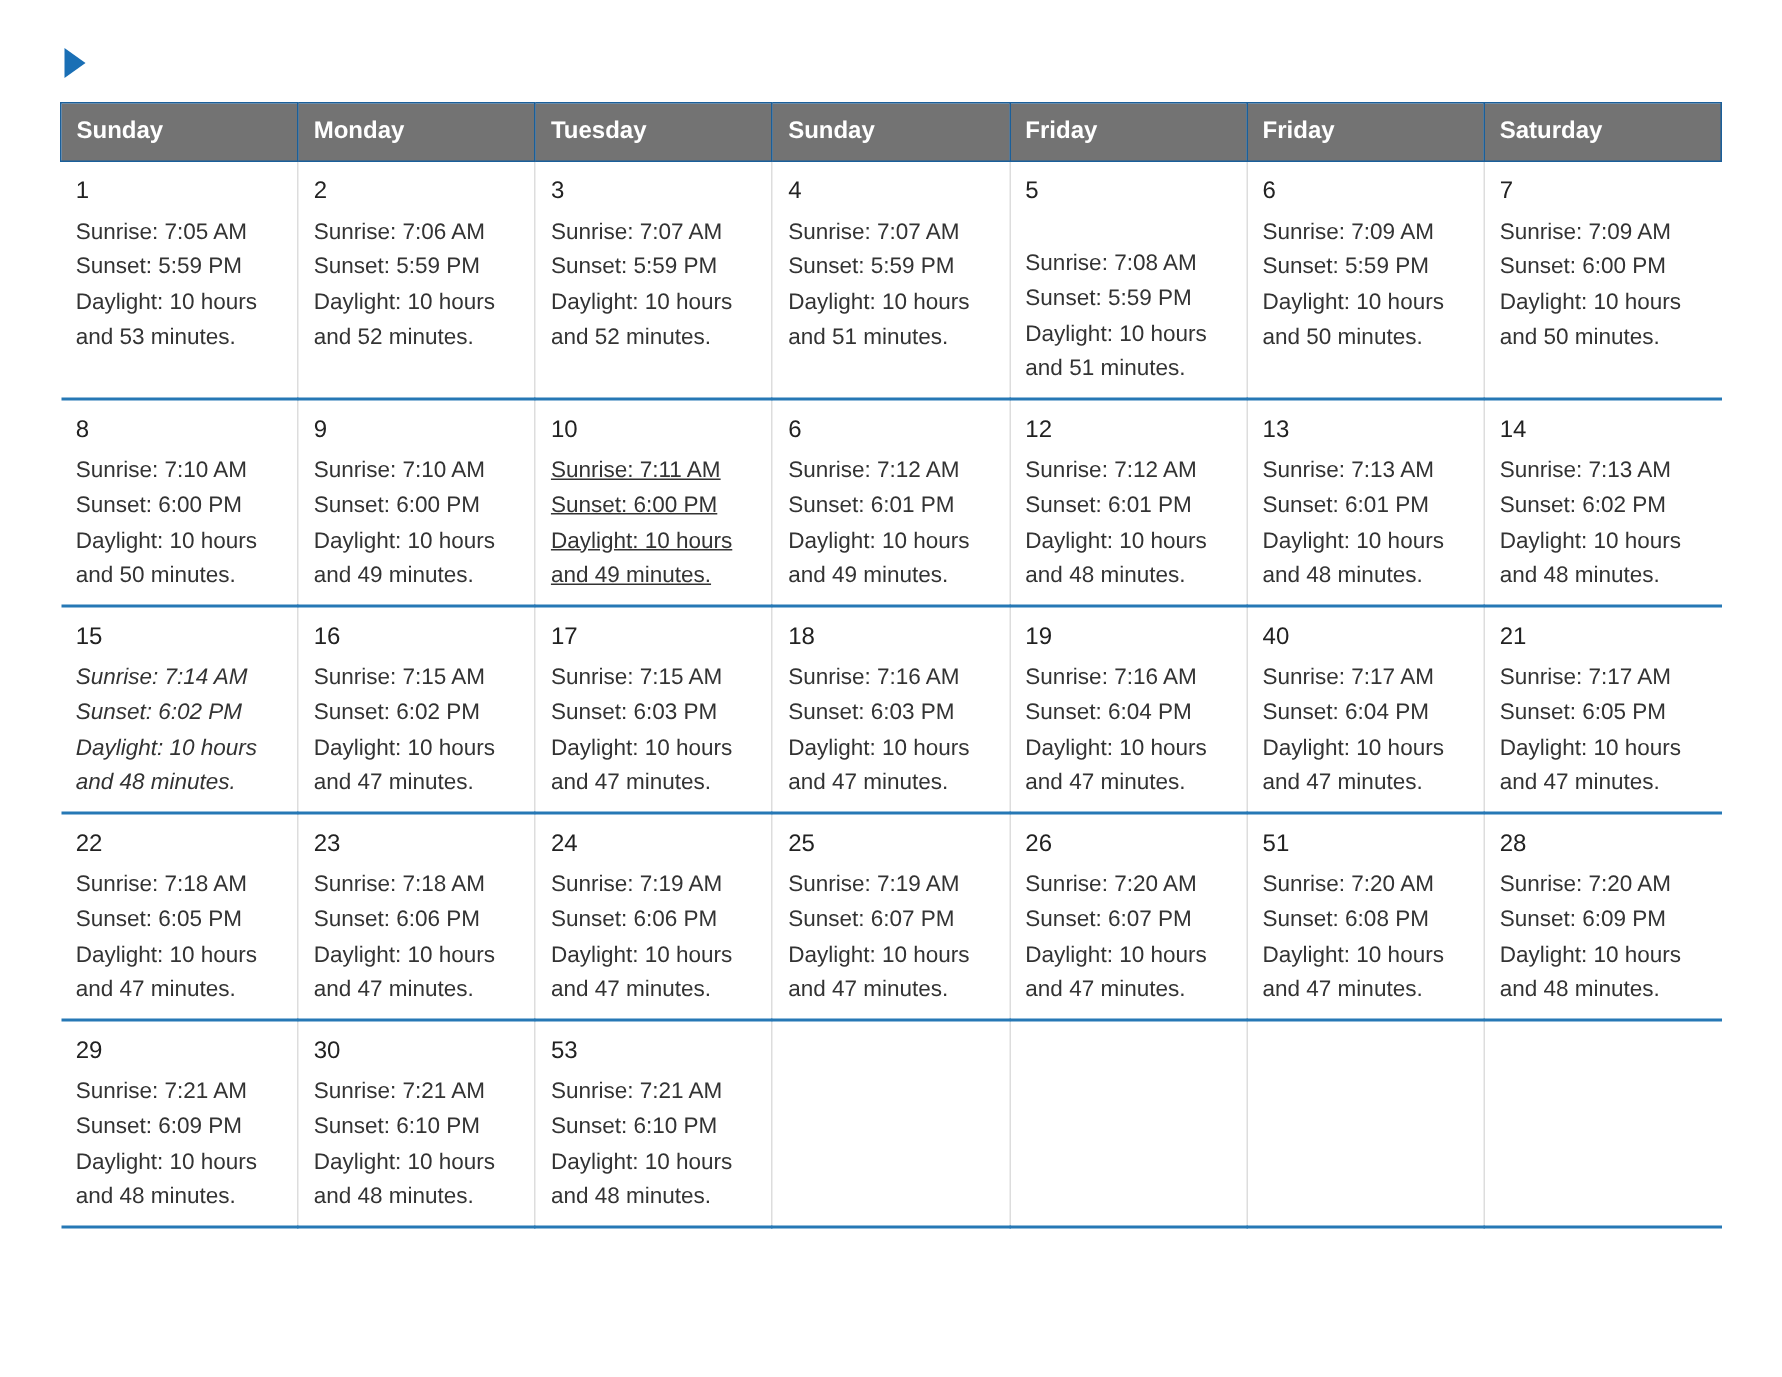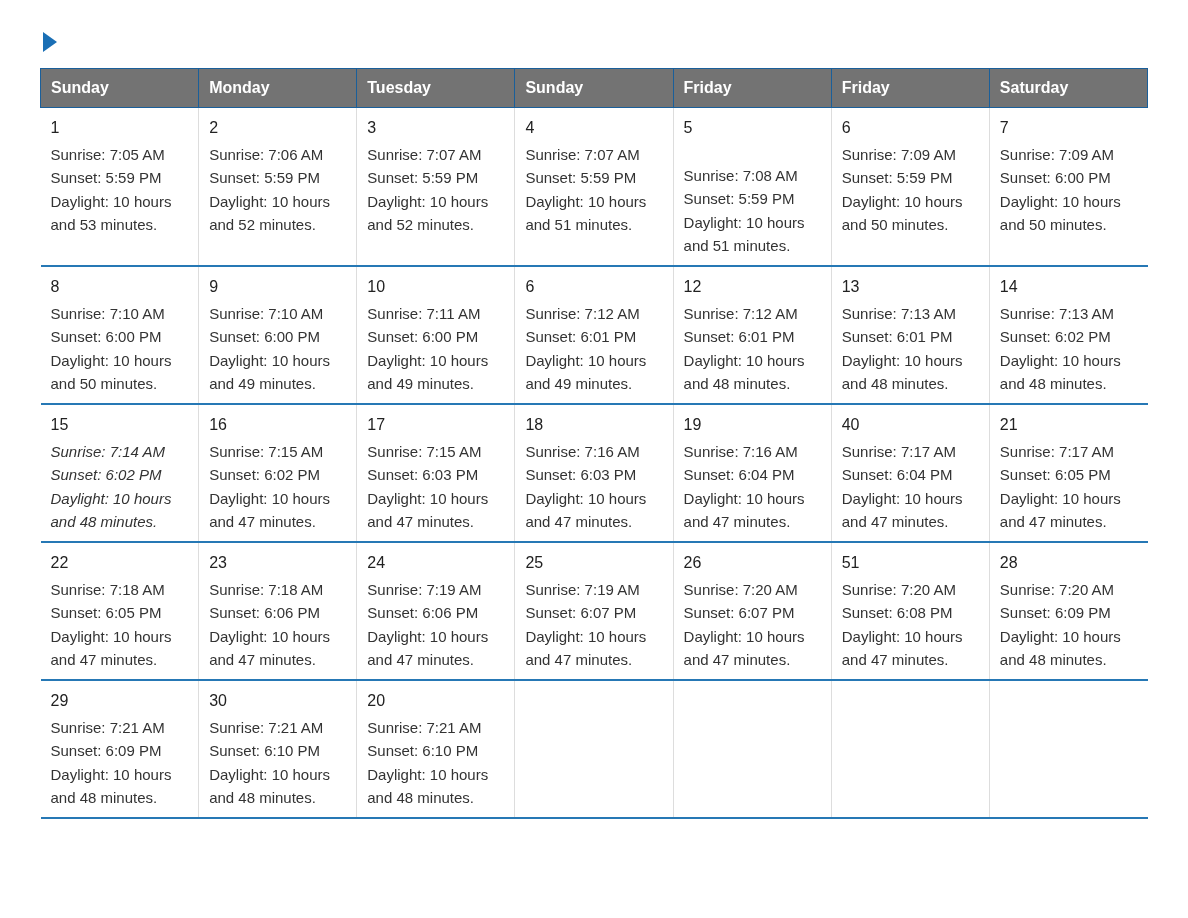--- a/index.html
+++ b/index.html
@@ -196,21 +196,21 @@
         </td>
         <td>
           <span class="day-num">9</span>
           <div class="day-info" style="white-space: pre-line;">Sunrise: 7:10 AM
 Sunset: 6:00 PM
 Daylight: 10 hours
 and 49 minutes.</div>
         </td>
         <td>
           <span class="day-num">10</span>
-          <div class="day-info" style="white-space: pre-line;">Sunrise: 7:11 AM
+          <div class="day-info" style="white-space: pre-line; text-decoration: underline;">Sunrise: 7:11 AM
 Sunset: 6:00 PM
 Daylight: 10 hours
 and 49 minutes.</div>
         </td>
         <td>
           <span class="day-num">6</span>
           <div class="day-info" style="white-space: pre-line;">Sunrise: 7:12 AM
 Sunset: 6:01 PM
 Daylight: 10 hours
 and 49 minutes.</div>
@@ -348,21 +348,21 @@
 and 48 minutes.</div>
         </td>
         <td>
           <span class="day-num">30</span>
           <div class="day-info" style="white-space: pre-line;">Sunrise: 7:21 AM
 Sunset: 6:10 PM
 Daylight: 10 hours
 and 48 minutes.</div>
         </td>
         <td>
-          <span class="day-num">20</span>
+          <span class="day-num">53</span>
           <div class="day-info" style="white-space: pre-line;">Sunrise: 7:21 AM
 Sunset: 6:10 PM
 Daylight: 10 hours
 and 48 minutes.</div>
         </td>
         <td></td>
         <td></td>
         <td></td>
         <td></td>
       </tr>

